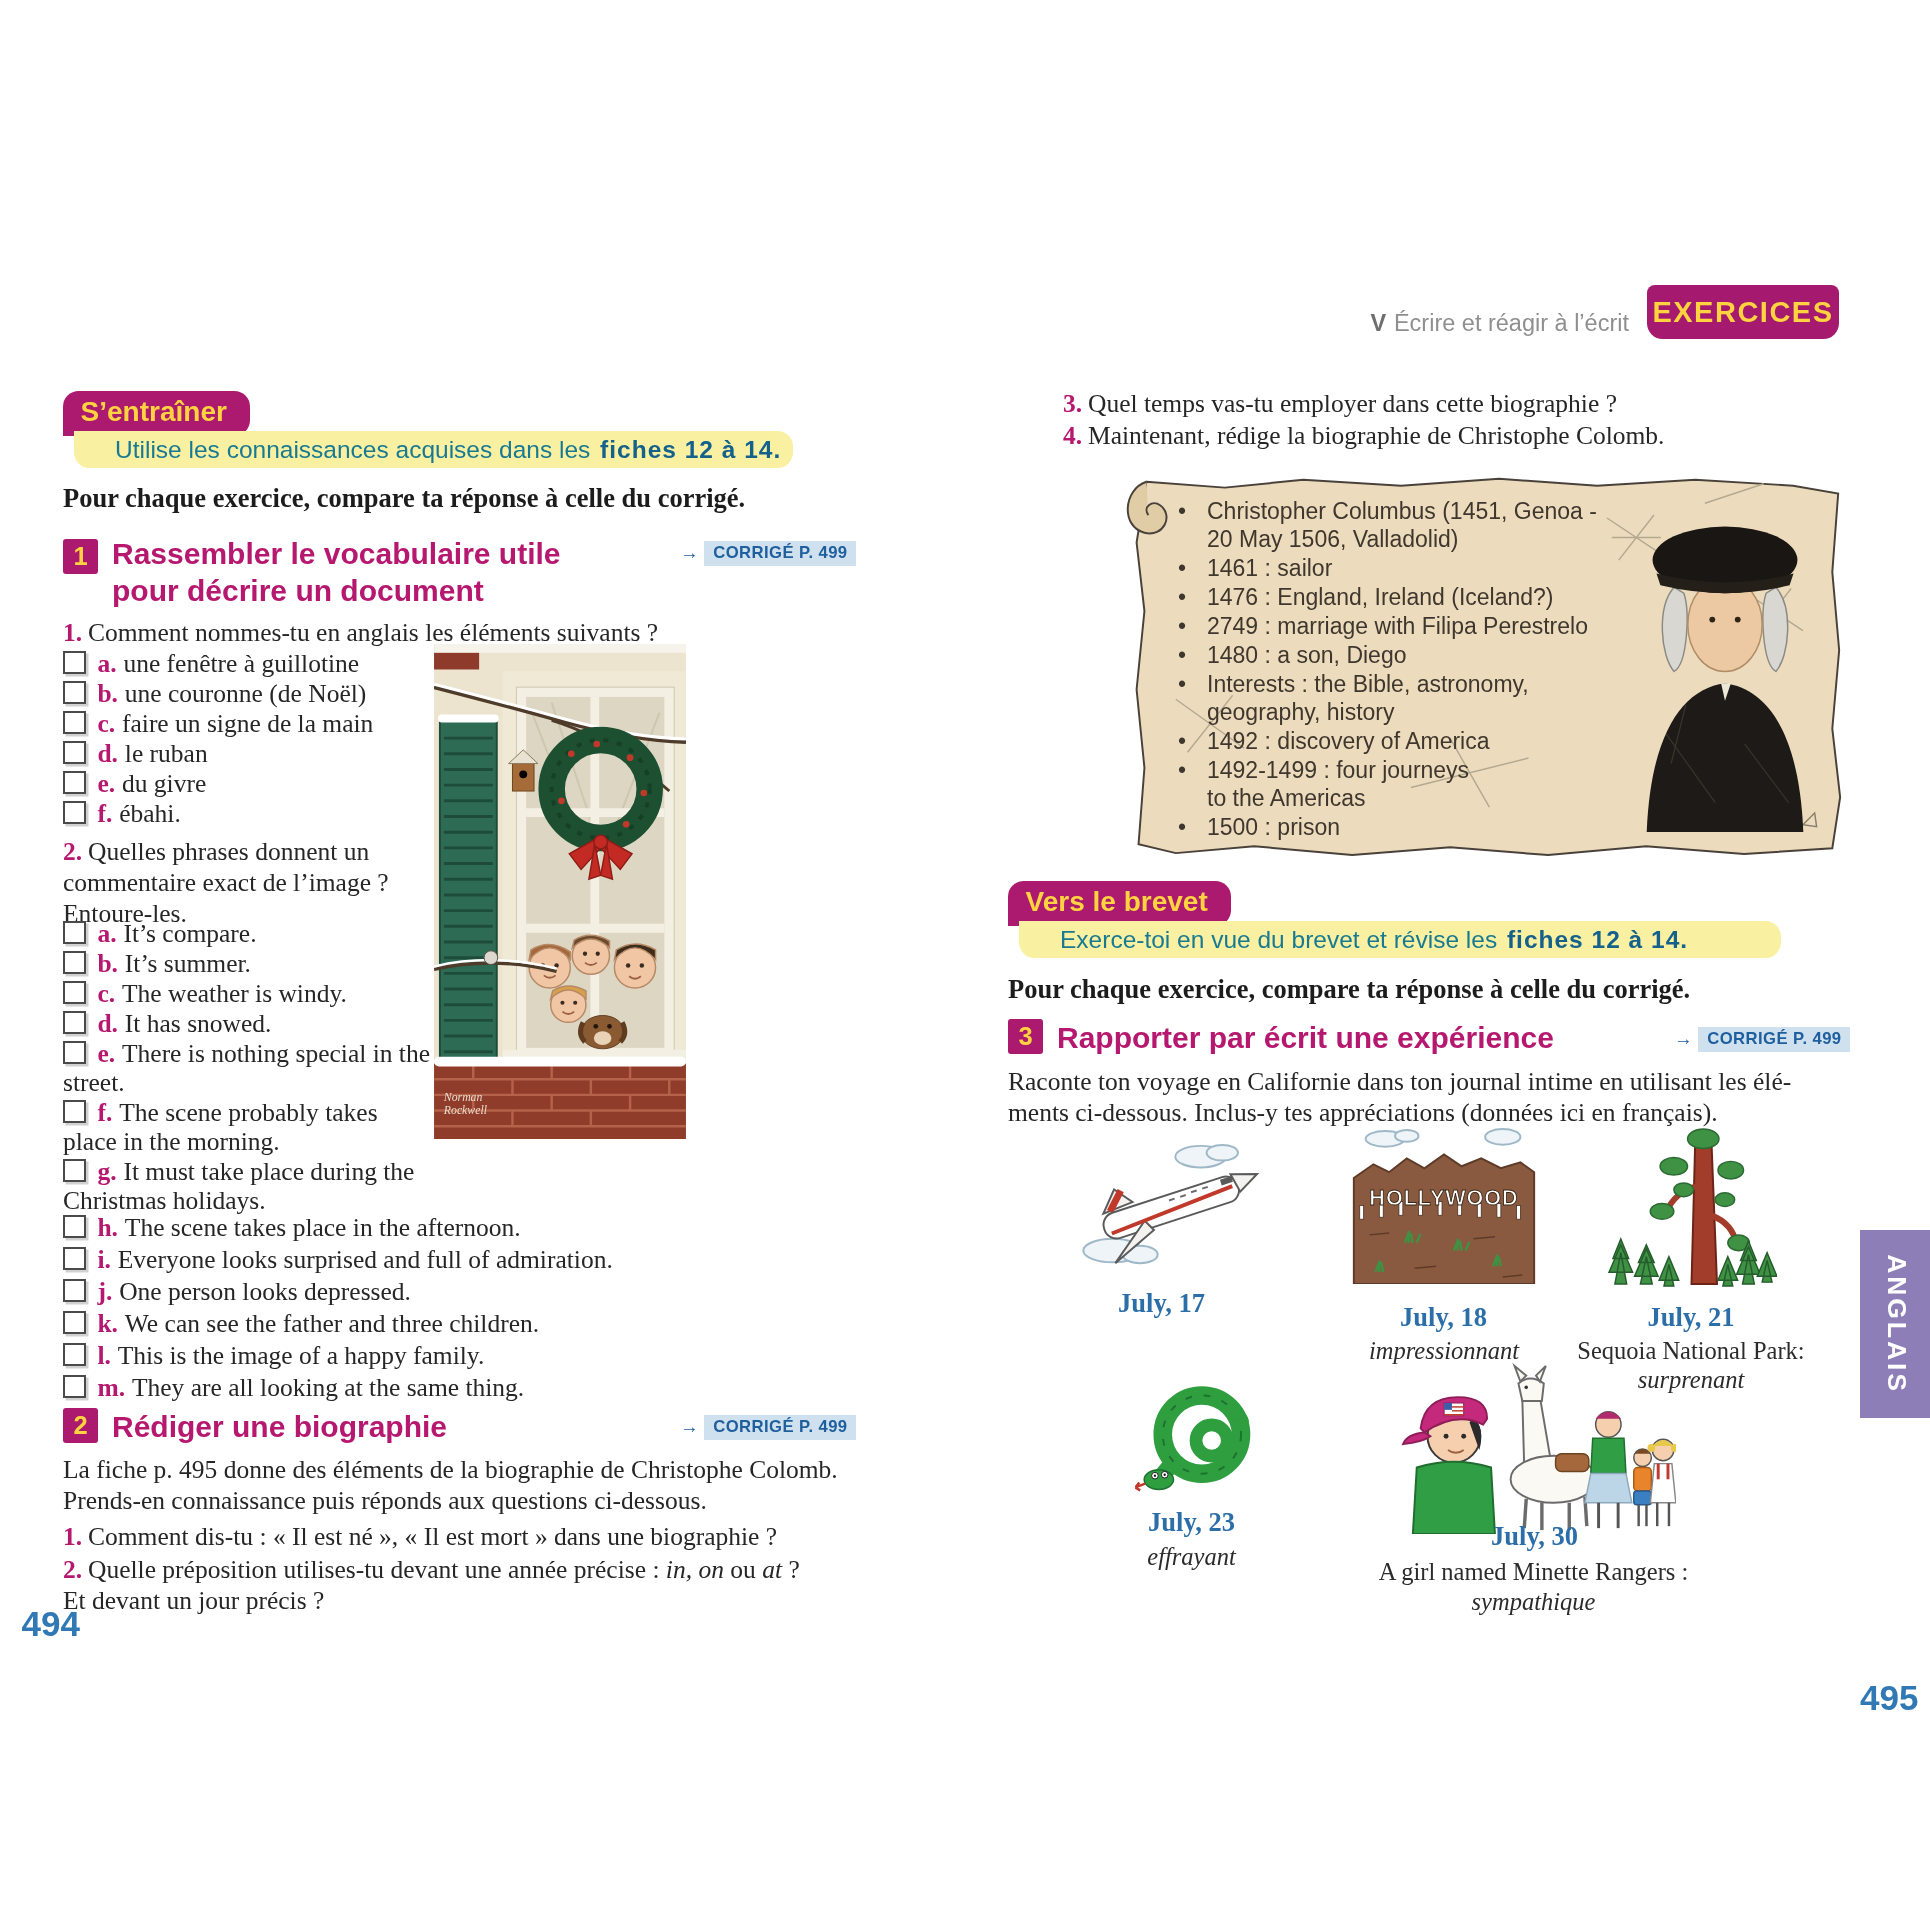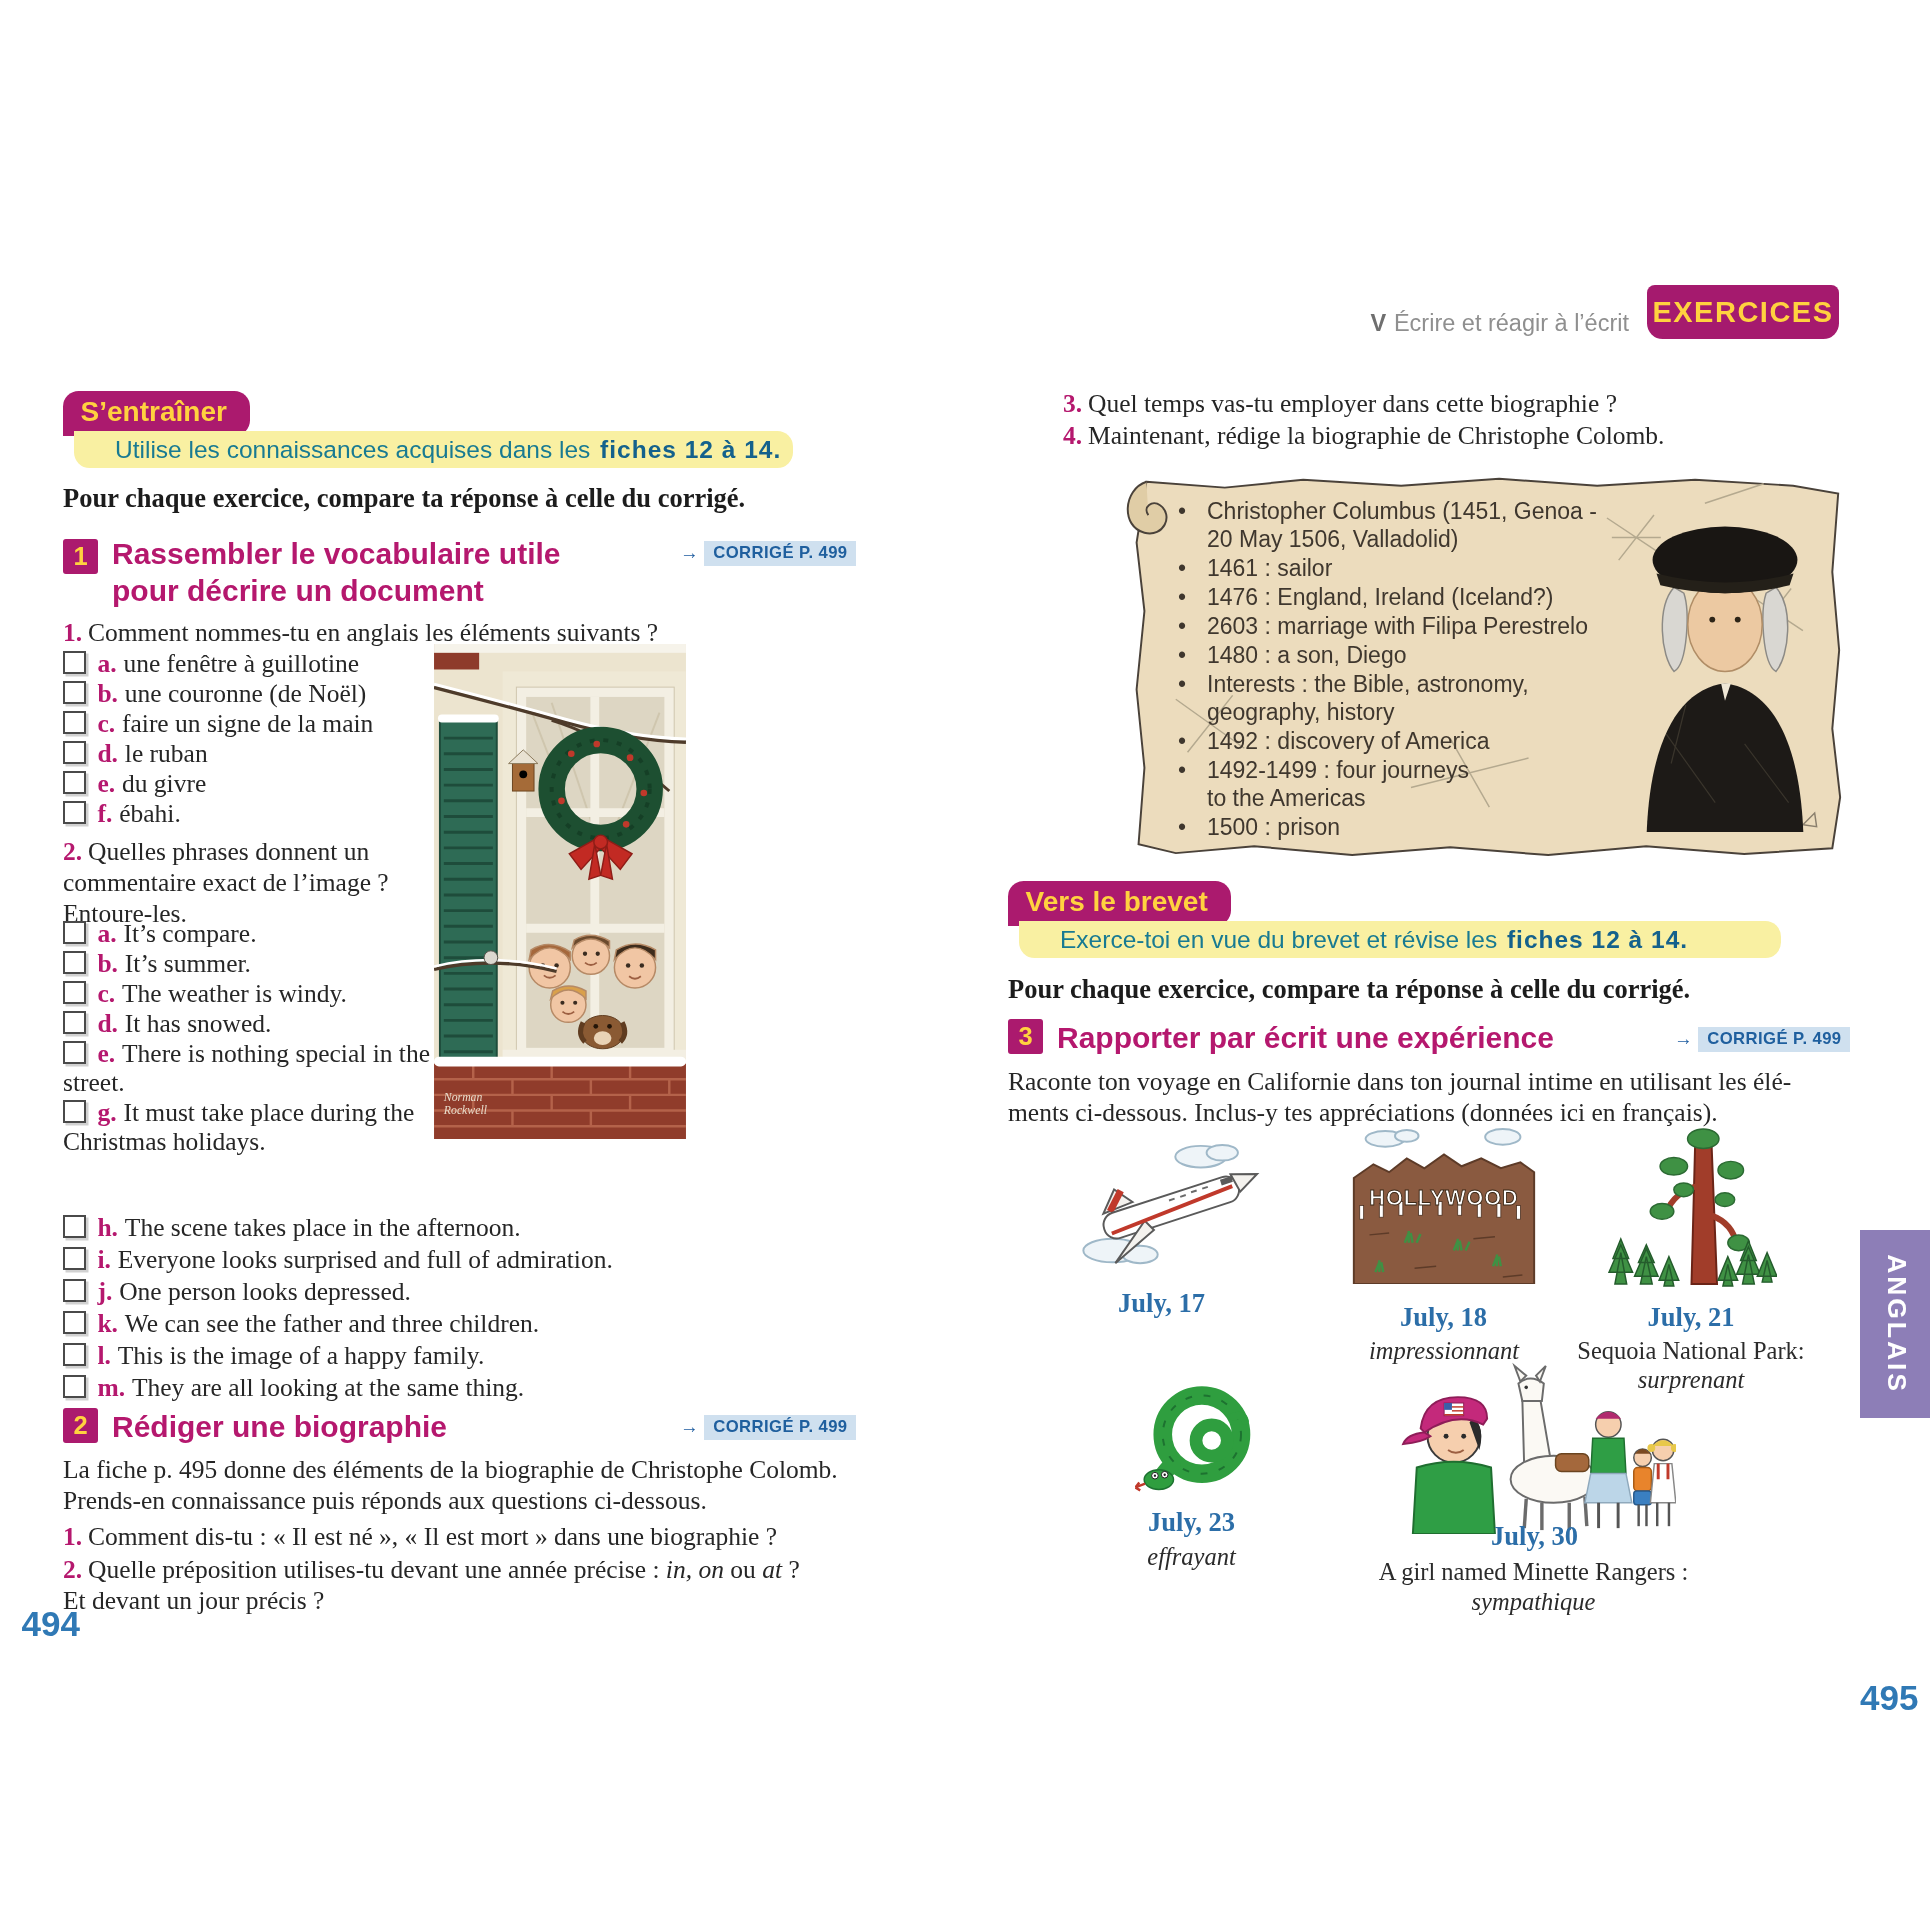--- a/index.html
+++ b/index.html
@@ -115,20 +115,21 @@
       <div class="chk-item"><span class="cb"></span><span class="ltr">a.</span><span>It’s compare.</span></div>
 
       <div class="chk-item"><span class="cb"></span><span class="ltr">b.</span><span>It’s summer.</span></div>
 
       <div class="chk-item"><span class="cb"></span><span class="ltr">c.</span><span>The weather is windy.</span></div>
 
       <div class="chk-item"><span class="cb"></span><span class="ltr">d.</span><span>It has snowed.</span></div>
 
       <div class="chk-item"><span class="cb"></span><span class="ltr">e.</span><span>There is nothing special in the street.</span></div>
 
+      <div class="chk-item"><span class="cb"></span><span class="ltr">f.</span><span>The scene probably takes place in the morning.</span></div>
 
       <div class="chk-item"><span class="cb"></span><span class="ltr">g.</span><span>It must take place during the Christmas holidays.</span></div>
     </div>
 
   <div class="abs" style="left:63px;top:1212px;width:774px;">
 
       <div class="chk-item" style="line-height:31px;"><span class="cb"></span><span class="ltr">h.</span><span>The scene takes place in the afternoon.</span></div>
 
       <div class="chk-item" style="line-height:31px;"><span class="cb"></span><span class="ltr">i.</span><span>Everyone looks surprised and full of admiration.</span></div>
 
@@ -339,21 +340,21 @@
           <span class="txt">1461 : sailor</span>
         </div>
 
         <div class="sc-item">
           <span class="dot">•</span>
           <span class="txt">1476 : England, Ireland (Iceland?)</span>
         </div>
 
         <div class="sc-item">
           <span class="dot">•</span>
-          <span class="txt">2603 : marriage with Filipa Perestrelo</span>
+          <span class="txt">2749 : marriage with Filipa Perestrelo</span>
         </div>
 
         <div class="sc-item">
           <span class="dot">•</span>
           <span class="txt">1480 : a son, Diego</span>
         </div>
 
         <div class="sc-item">
           <span class="dot">•</span>
           <span class="txt">Interests : the Bible, astronomy,

